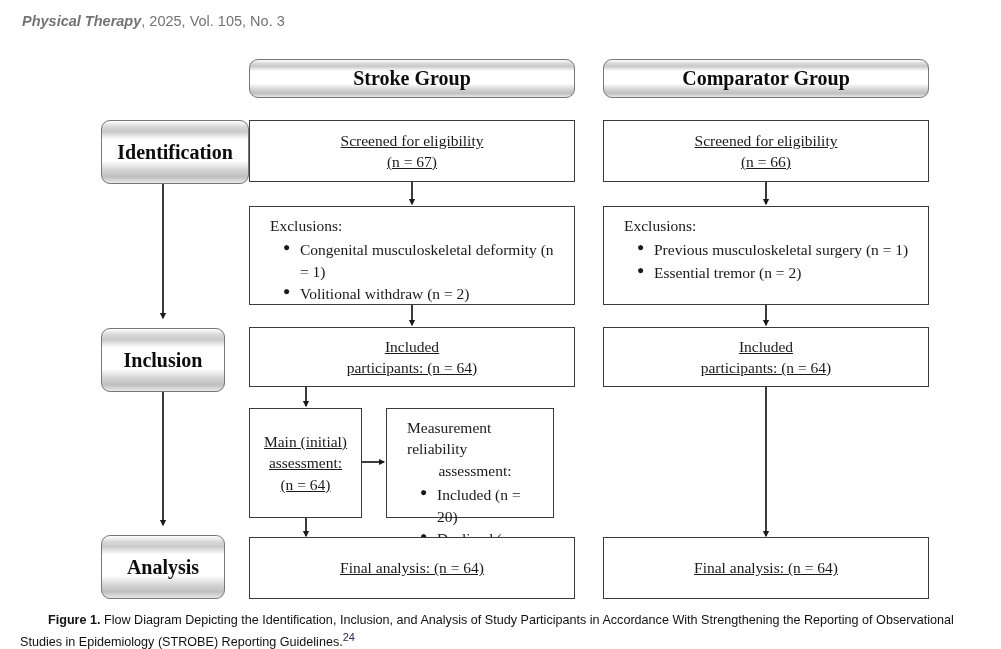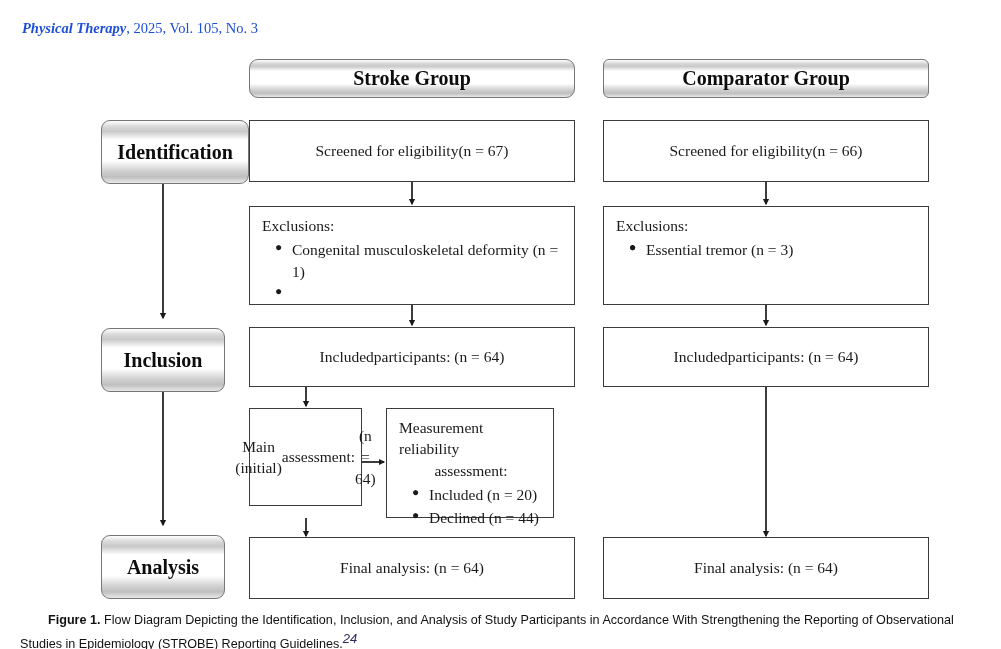--- a/index.html
+++ b/index.html
@@ -13,24 +13,24 @@
     position: relative;
     overflow: hidden;
     font-family: "Liberation Sans", sans-serif;
     color: #111111;
   }
 
   
   #journal-header {
     position: absolute;
     left: 22px;
-    top: 20px;
-    font-family: Liberation Serif, serif;
+    top: 13px;
+    font-family: Liberation Sans, sans-serif;
     font-size: 14.5px;
-    color: #1d4ed8;
+    color: #737373;
     white-space: nowrap;
   }
   #journal-header .jt {
     font-style: italic;
     font-weight: bold;
   }
 
   
   #diagram {
     position: absolute;
@@ -54,29 +54,30 @@
     border: 1.4px solid #3b3b3b;
     font-family: "Liberation Serif", serif;
     font-size: 15.5px;
     color: #1a1a1a;
     line-height: 1.38;
   }
 
   
   .box-center {
     display: flex;
-    flex-direction: row;
+    flex-direction: column;
     align-items: center;
     justify-content: center;
     text-align: center;
+    text-decoration: underline;
   }
 
   
   .box-left {
-    padding: 8px 10px 6px 12px;
+    padding: 8px 10px 6px 20px;
     text-align: left;
   }
 
   
   .chip {
     position: absolute;
     box-sizing: border-box;
     border: 1.2px solid #767676;
     border-radius: 9px;
     background: linear-gradient(to bottom,
@@ -124,24 +125,23 @@
     left: 20px;
     top: 612px;
     width: 968px;
     font-family: "Liberation Sans", sans-serif;
     font-size: 12.6px;
     line-height: 1.42;
     color: #111111;
   }
   #caption .figlabel { font-weight: bold; padding-left: 28px; }
   #caption sup.ref {
-    font-size: 13px;
+    font-size: 11px;
     color: #2b2b5e;
     vertical-align: super;
-    font-style: italic;
   }
 </style>
 </head>
 <body>
 
 <div id="journal-header">
   <span class="jt">Physical Therapy</span><span>, 2025, Vol. 105, No. 3</span>
 </div>
 
 <div id="diagram">
@@ -165,21 +165,21 @@
 
     <line x1="766" y1="142" x2="766" y2="164" stroke="#1a1a1a" stroke-width="1.7" marker-end="url(#arrowhead)"></line>
     <line x1="766" y1="265" x2="766" y2="285" stroke="#1a1a1a" stroke-width="1.7" marker-end="url(#arrowhead)"></line>
     <line x1="766" y1="347" x2="766" y2="496" stroke="#1a1a1a" stroke-width="1.7" marker-end="url(#arrowhead)"></line>
   </svg>
 
   <div class="chip" style="left:249px; top:19px; width:326px; height:39px;">
     <span>Stroke Group</span>
   </div>
 
-  <div class="chip" style="left:603px; top:19px; width:326px; height:39px;border-radius:6px;">
+  <div class="chip" style="left:603px; top:19px; width:326px; height:39px;">
     <span>Comparator Group</span>
   </div>
 
   <div class="chip" style="left:101px; top:80px; width:148px; height:64px;">
     <span>Identification</span>
   </div>
 
   <div class="chip" style="left:101px; top:288px; width:124px; height:64px;">
     <span>Inclusion</span>
   </div>
@@ -195,30 +195,31 @@
 
   <div class="node box-left" style="left:249px; top:166px; width:326px; height:99px;">
     <span>Exclusions:</span>
     <ul class="blist">
       <li>
         <span class="bullet">●</span>
         <span>Congenital musculoskeletal deformity (n = 1)</span>
       </li>
       <li>
         <span class="bullet">●</span>
+        <span>Volitional withdraw (n = 2)</span>
       </li>
     </ul>
   </div>
 
   <div class="node box-center" style="left:249px; top:287px; width:326px; height:60px;">
     <span class="lbl-head">Included</span>
     <span class="lbl-sub">participants: (n = 64)</span>
   </div>
 
-  <div class="node box-center" style="left:249px; top:368px; width:113px; height:98px;">
+  <div class="node box-center" style="left:249px; top:368px; width:113px; height:110px;">
     <span class="lbl-head">Main (initial)</span>
     <span class="lbl-sub">assessment:</span>
     <span class="lbl-sub">(n = 64)</span>
   </div>
 
   <div class="node box-left" style="left:386px; top:368px; width:168px; height:110px;">
     <span>Measurement reliability</span>
     <span class="lbl-sub">assessment:</span>
     <ul class="blist">
       <li>
@@ -239,24 +240,25 @@
   <div class="node box-center" style="left:603px; top:80px; width:326px; height:62px;">
     <span class="lbl-head">Screened for eligibility</span>
     <span class="lbl-sub">(n = 66)</span>
   </div>
 
   <div class="node box-left" style="left:603px; top:166px; width:326px; height:99px;">
     <span>Exclusions:</span>
     <ul class="blist">
       <li>
         <span class="bullet">●</span>
-      </li>
-      <li>
-        <span class="bullet">●</span>
-        <span>Essential tremor (n = 3)</span>
+        <span>Previous musculoskeletal surgery (n = 1)</span>
+      </li>
+      <li>
+        <span class="bullet">●</span>
+        <span>Essential tremor (n = 2)</span>
       </li>
     </ul>
   </div>
 
   <div class="node box-center" style="left:603px; top:287px; width:326px; height:60px;">
     <span class="lbl-head">Included</span>
     <span class="lbl-sub">participants: (n = 64)</span>
   </div>
 
   <div class="node box-center" style="left:603px; top:497px; width:326px; height:62px;">

